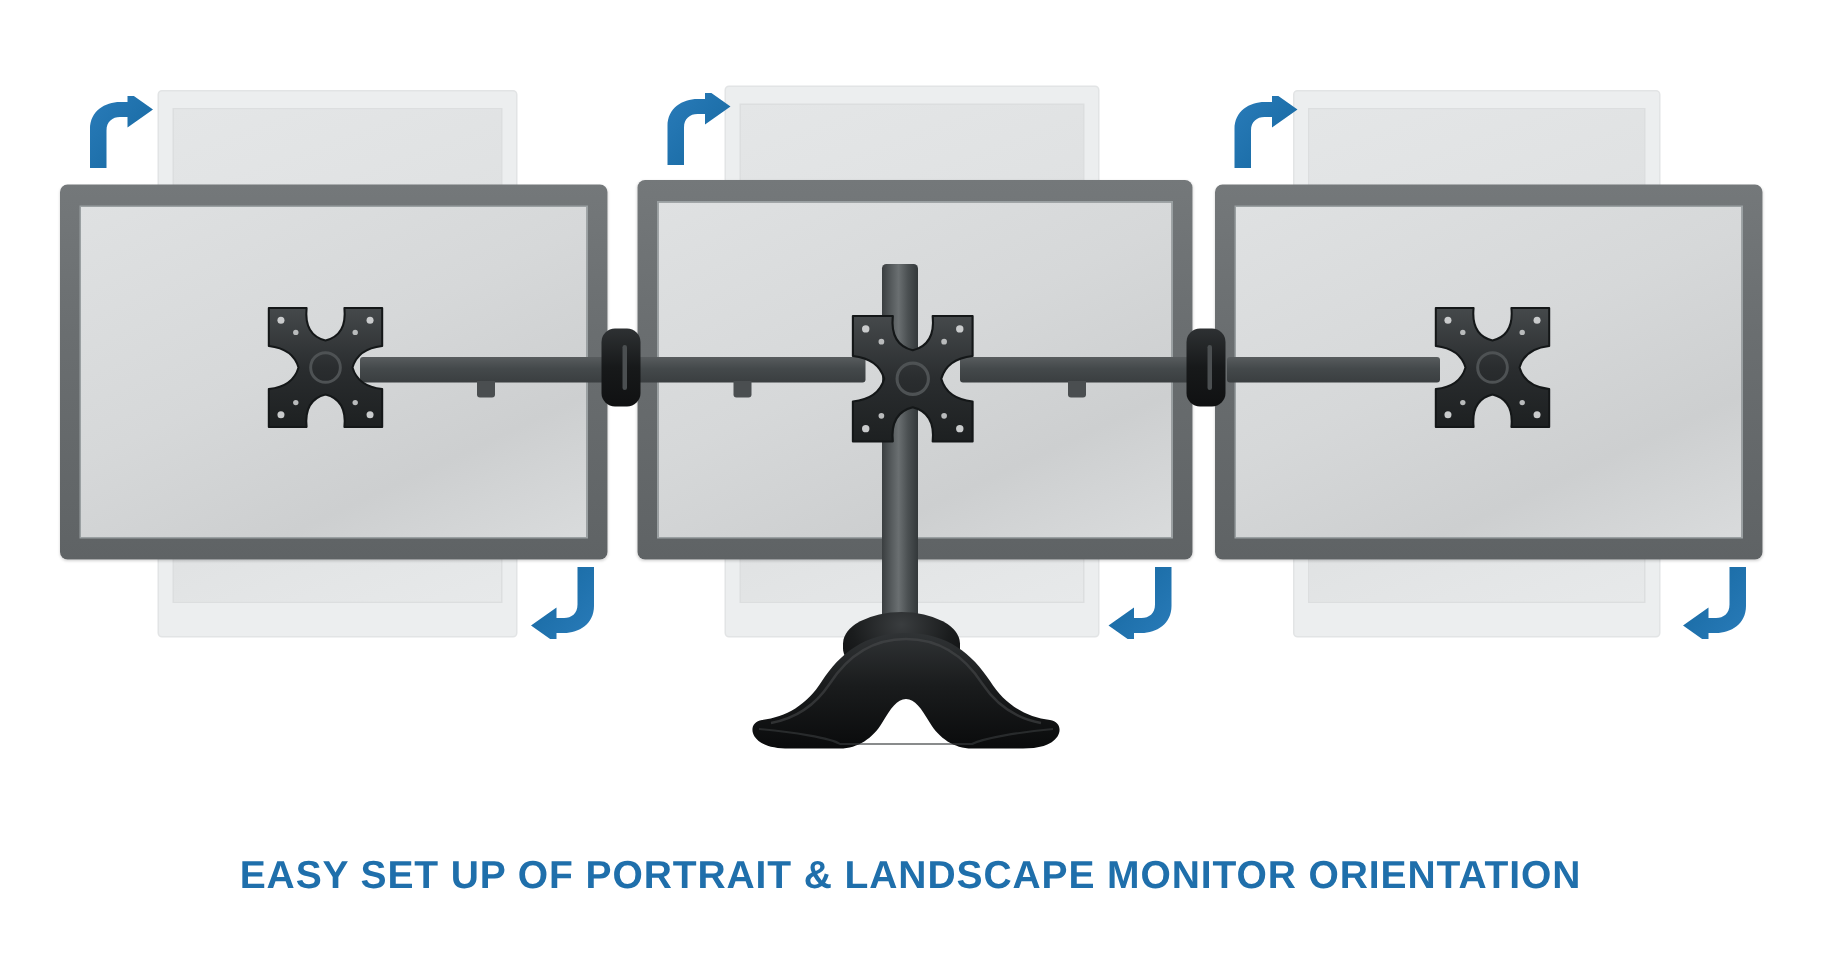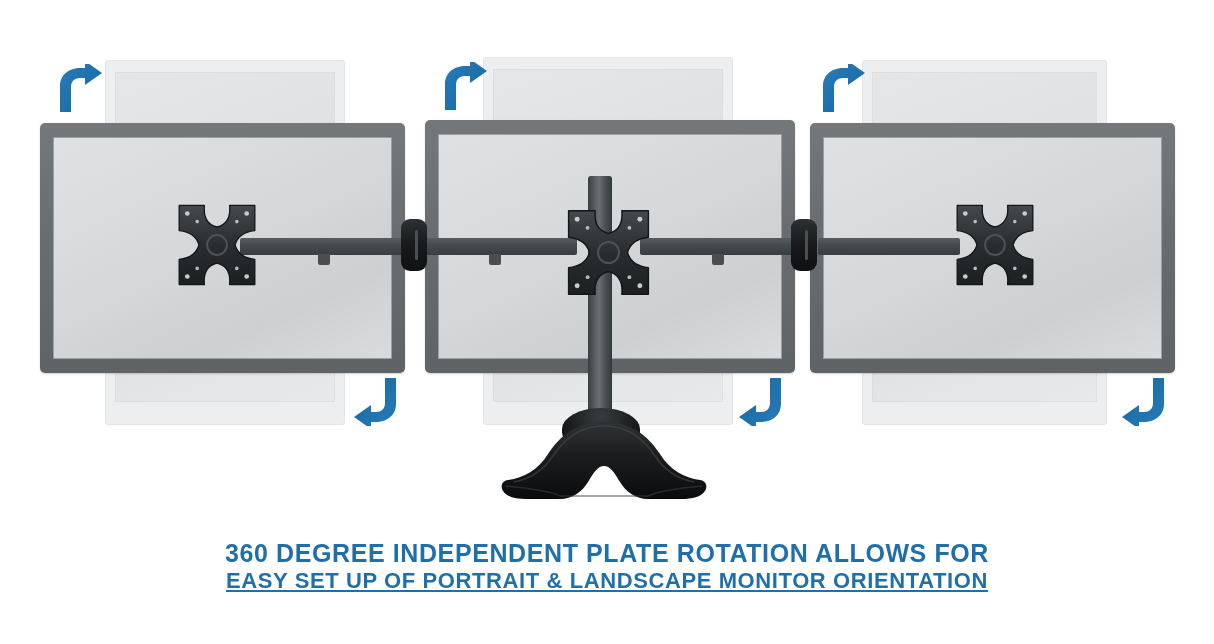--- a/index.html
+++ b/index.html
@@ -83,21 +83,21 @@
   .txt{
     position:absolute;
     left:0;right:0;
     text-align:center;
     color:#1f6fab;
     font-weight:bold;
     letter-spacing:.6px;
     white-space:nowrap;
   }
   .txt-1{top:539px;font-size:25px;}
-  .txt-2{top:568px;font-size:22px;text-decoration:underline;}
+  .txt-2{top:568px;font-size:26px;}
 </style>
 </head>
 <body>
 
 <div id="stage">
 
   <div class="abs ghost" style="left:105px;top:60px;width:240px;height:365px;">
     <div class="ghost-screen"></div>
   </div>
   <div class="abs ghost" style="left:483px;top:57px;width:250px;height:368px;">
@@ -231,16 +231,15 @@
       <path d="M8,48 L8,22 C8,10 18,4 28,4 L33,4 L33,-3 L50,9 L33,21 L33,14 L28,14 C23,14 19,17 19,23 L19,48 Z" fill="url(#ab)"></path>
     </g>
   </svg>
 
   <svg class="abs" style="left:1120px;top:374px;" width="52" height="52" viewBox="0 0 52 52">
     <g transform="rotate(180 26 26)">
       <path d="M8,48 L8,22 C8,10 18,4 28,4 L33,4 L33,-3 L50,9 L33,21 L33,14 L28,14 C23,14 19,17 19,23 L19,48 Z" fill="url(#ab)"></path>
     </g>
   </svg>
 
-  <div class="txt txt-1">360 DEGREE INDEPENDENT PLATE ROTATION ALLOWS FOR</div>
   <div class="txt txt-2">EASY SET UP OF PORTRAIT &amp; LANDSCAPE MONITOR ORIENTATION</div>
 
 </div>
 
 </body></html>

